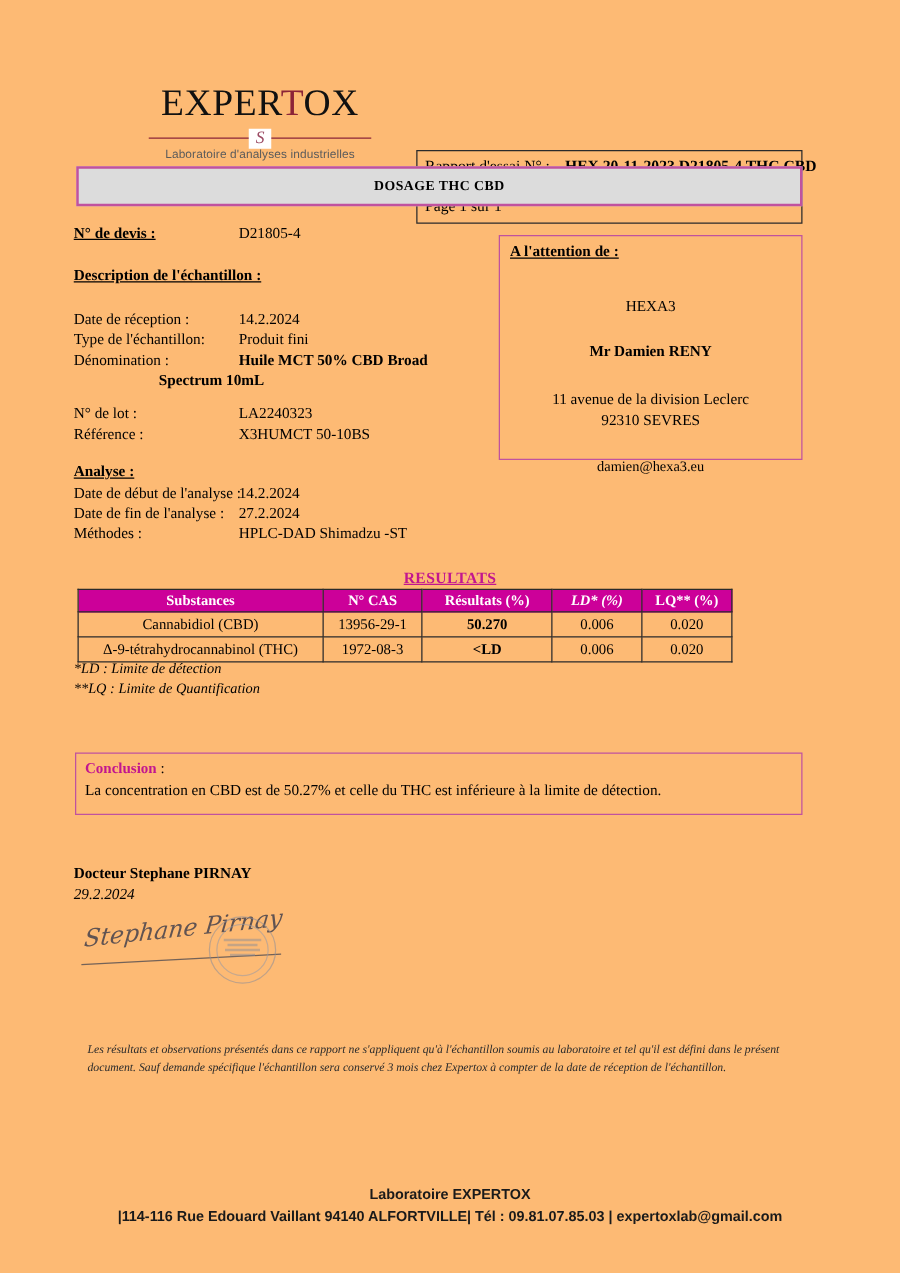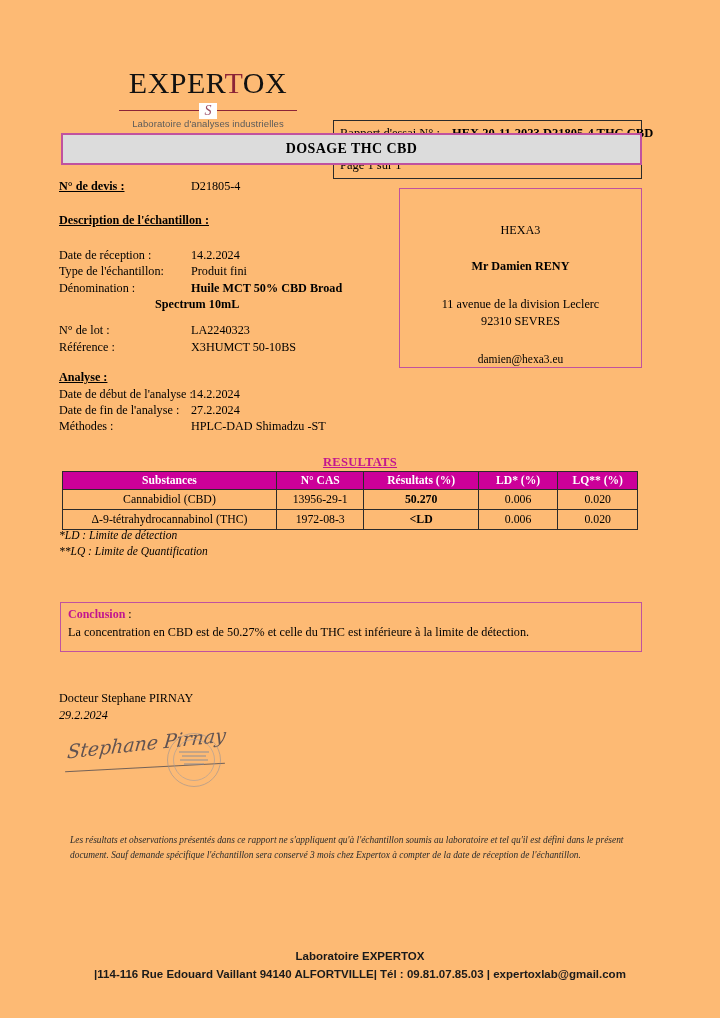--- a/index.html
+++ b/index.html
@@ -108,21 +108,21 @@
     width: 581px;
     height: 32px;
     background: #dcdcdc;
     border: 2px solid #c0529f;
     box-sizing: border-box;
     display: flex;
     align-items: center;
     justify-content: center;
   }
   .title-banner span {
-    font-size: 14px;
+    font-size: 11px;
     font-weight: bold;
     letter-spacing: 0.4px;
   }
 
   
   .info-col {
     position: absolute;
     left: 59px; top: 178px;
     width: 340px;
     font-size: 12.2px;
@@ -138,21 +138,21 @@
     align-items: baseline;
     white-space: nowrap;
   }
   .kv .k { width: 132px; flex: none; }
   .kv .v { }
   .kv .v.b { font-weight: bold; }
   .sp-10 { height: 10px; }
   .sp-14 { height: 14px; }
   .sp-18 { height: 18px; }
   .cont-b {
-    margin-left: 96px;
+    margin-left: 68px;
     font-weight: bold;
     white-space: nowrap;
   }
 
   
   .attn-box {
     position: absolute;
     left: 399px; top: 188px;
     width: 243px;
     height: 180px;
@@ -185,21 +185,21 @@
     text-align: center;
     font-size: 12.5px;
     font-weight: bold;
     color: #c2168f;
     text-decoration: underline;
     letter-spacing: 0.3px;
   }
   table.results {
     position: absolute;
     left: 62px; top: 471px;
-    width: 576px;
+    width: 524px;
     border-collapse: collapse;
     font-size: 11.8px;
     border-radius: 21px;
   }
   table.results th,
   table.results td {
     border: 1px solid #2a2a2a;
     text-align: center;
     padding: 2px 3px;
     height: 17px;
@@ -208,21 +208,21 @@
   table.results th {
     background: #cc0099;
     color: #ffffff;
     font-weight: bold;
     font-size: 11.6px;
   }
   table.results td.strong { font-weight: bold; }
   .col-sub { width: 215px; }
   .col-cas { width: 88px; margin-left: 20px; }
   .col-res { width: 115px; }
-  .col-ld  { width: 80px; }
+  .col-ld  { width: 80px; font-style: italic; }
   .col-lq  { width: 80px; }
 
   .footnotes {
     position: absolute;
     left: 59px; top: 527px;
     font-size: 11.5px;
     line-height: 16px;
     font-style: italic;
   }
 
@@ -248,21 +248,21 @@
   }
 
   
   .sig {
     position: absolute;
     left: 59px; top: 690px;
     width: 320px;
     font-size: 12.2px;
     line-height: 16.5px;
   }
-  .sig .name { font-weight: normal; }
+  .sig .name { font-weight: bold; }
   .sig .date { font-style: italic; }
   .sig-art {
     position: relative;
     margin-top: 14px;
     height: 46px;
     width: 250px;
   }
   .sig-script {
     position: absolute;
     left: 8px; top: -2px;
@@ -430,20 +430,21 @@
       <span class="k">Date de fin de l'analyse :</span>
       <span class="v">27.2.2024</span>
     </div>
     <div class="kv">
       <span class="k">Méthodes :</span>
       <span class="v">HPLC-DAD Shimadzu -ST</span>
     </div>
   </div>
 
   <div class="attn-box">
+    <div class="attn-head">A l'attention de :</div>
     <div class="attn-body">
       <div class="org">HEXA3</div>
       <div class="person">Mr Damien RENY</div>
       <div class="addr1">11 avenue de la division Leclerc</div>
       <div class="addr2">92310 SEVRES</div>
       <div class="mail">damien@hexa3.eu</div>
     </div>
   </div>
 
   <div class="results-title">RESULTATS</div>

